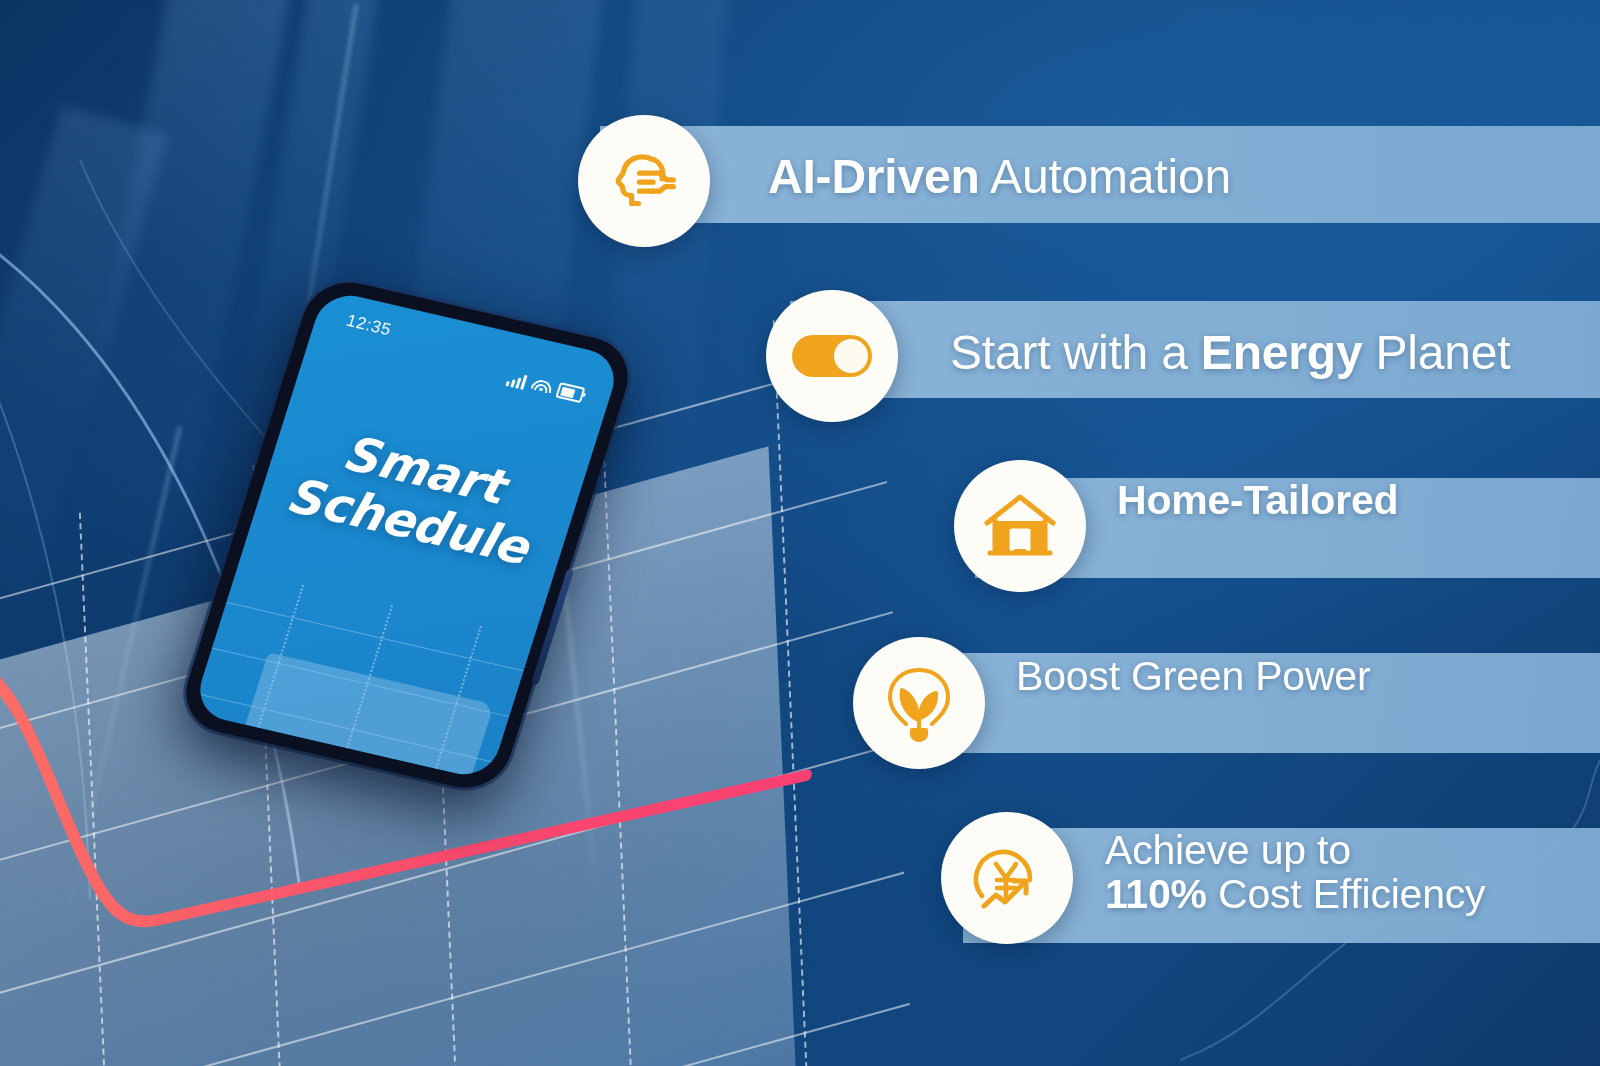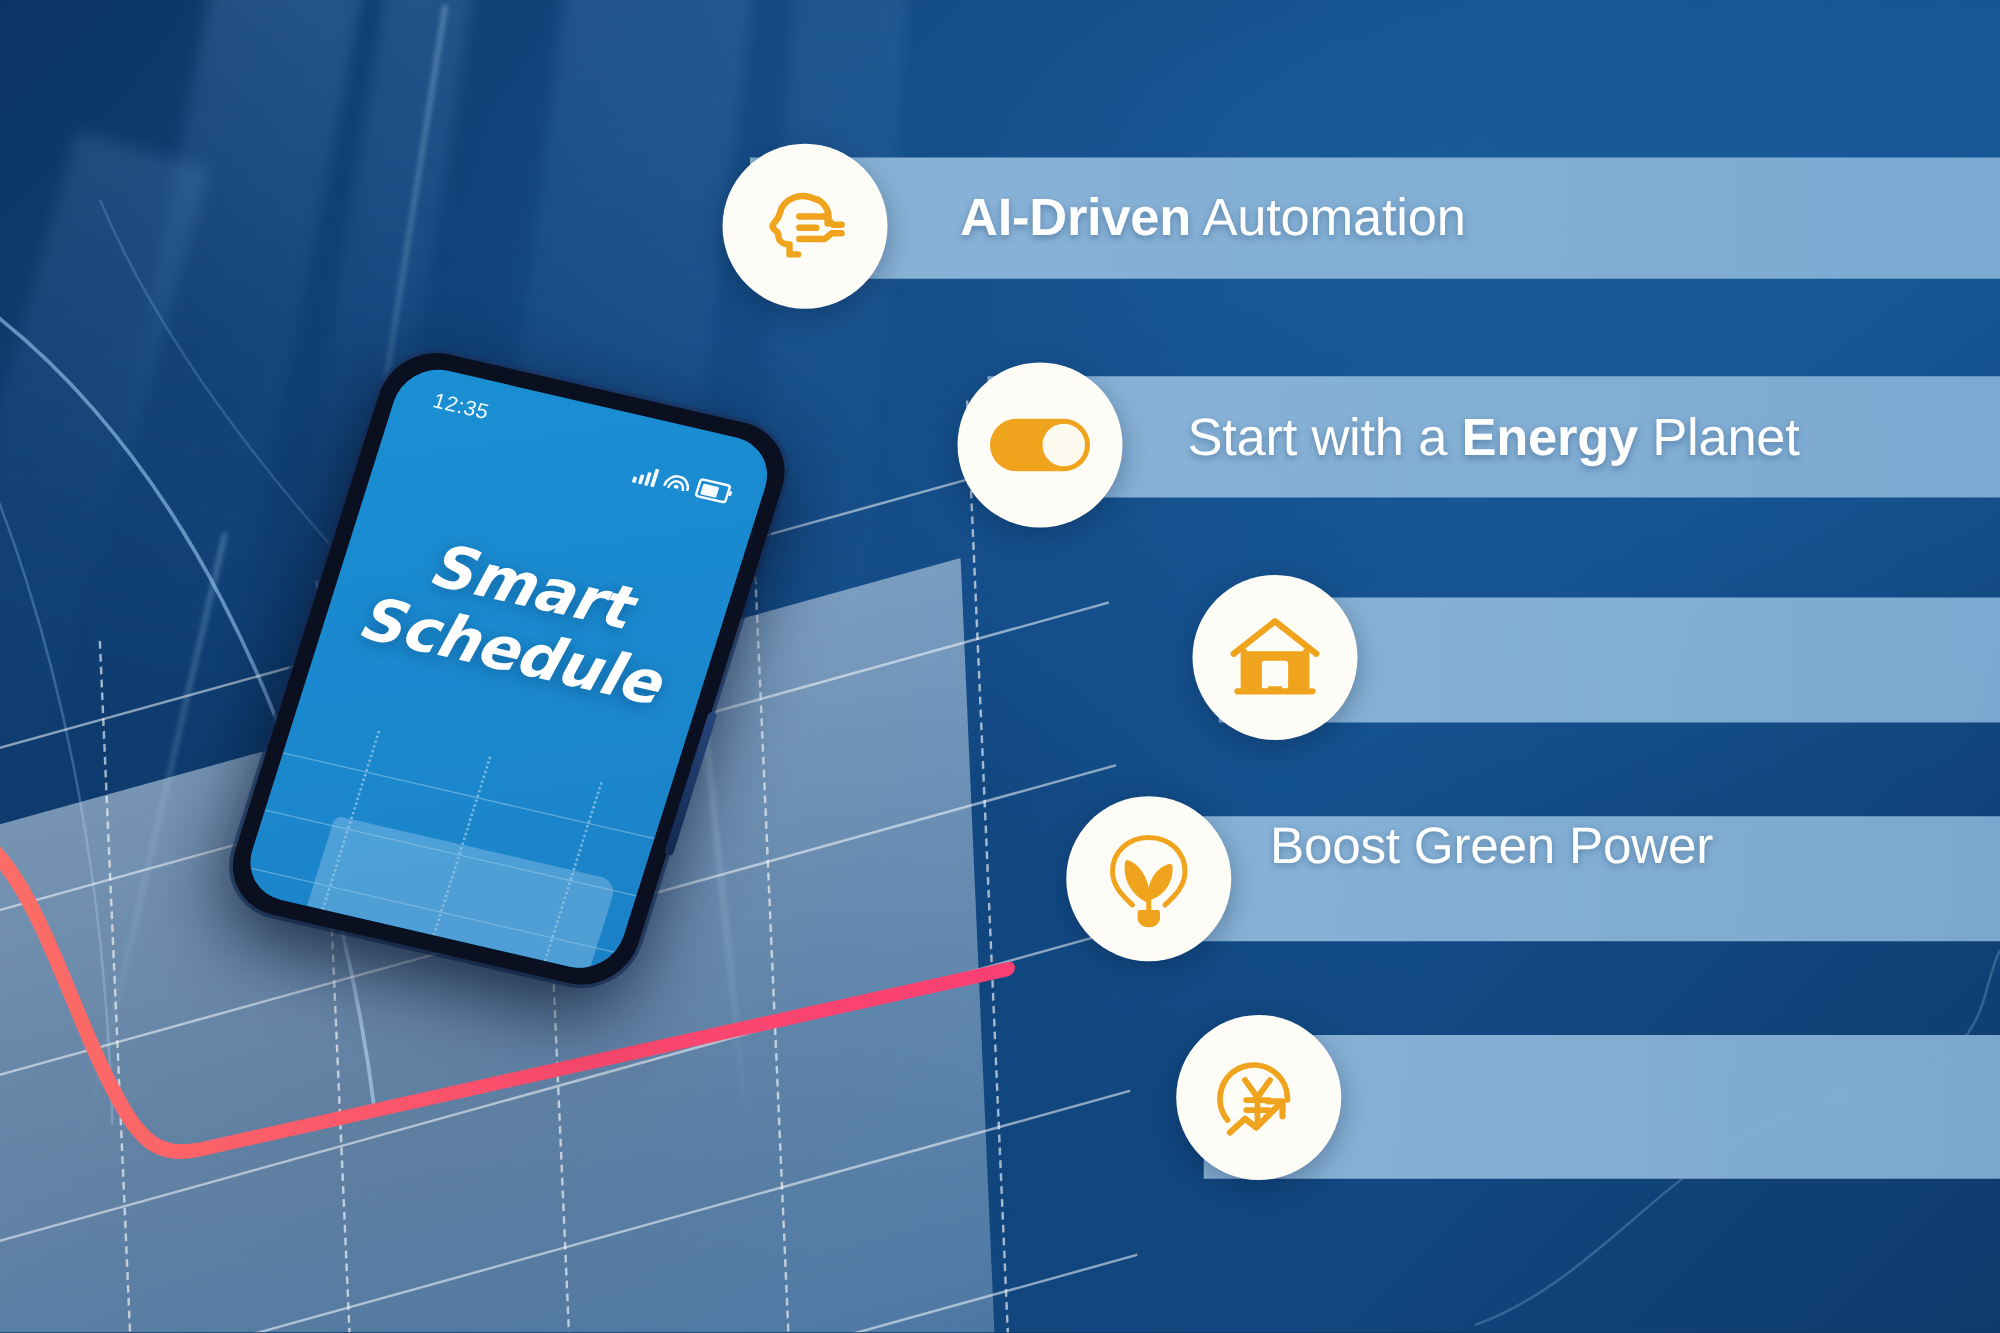--- a/index.html
+++ b/index.html
@@ -64,21 +64,21 @@
   .bar{position:absolute;right:0;height:97px;
        background:linear-gradient(90deg, rgba(146,186,220,.93) 0%, rgba(139,181,217,.93) 55%, rgba(131,175,214,.93) 100%);}
   .icon-circle{position:absolute;width:132px;height:132px;border-radius:50%;background:#fdfcf7;
                box-shadow:0 6px 22px rgba(5,28,58,.33);display:flex;align-items:center;justify-content:center;z-index:4;}
   .icon-circle svg{display:block;}
   .rowtext{position:absolute;color:#ffffff;z-index:3;
            text-shadow:0 2px 6px rgba(10,45,85,.35);}
   .rowtext .l1{display:block;font-size:41px;line-height:1.08;font-weight:300;letter-spacing:-.2px;white-space:nowrap;}
   .rowtext .l2{display:block;font-size:41px;line-height:1.08;font-weight:300;letter-spacing:-.2px;white-space:nowrap;}
   .rowtext b{font-weight:bold;}
-  .one-line .l1{font-size:42px;}
+  .one-line .l1{font-size:48px;}
 </style>
 </head>
 <body>
 
 <div id="stage">
 
   <div>
     <div class="ray" style="left:180px;top:-60px;width:120px;height:760px;transform:rotate(11deg);opacity:.55;"></div>
     <div class="ray" style="left:320px;top:-80px;width:70px;height:820px;transform:rotate(9deg);opacity:.5;"></div>
     <div class="ray" style="left:460px;top:-70px;width:150px;height:900px;transform:rotate(7deg);opacity:.42;"></div>
@@ -213,20 +213,21 @@
   <div class="bar" style="top:478px;left:975px;height:100px;"></div>
   <div class="icon-circle" style="left:954px;top:460px;">
     <svg width="76" height="70" viewBox="0 0 76 70" fill="none" stroke="#f0a31c" stroke-width="5" stroke-linecap="round" stroke-linejoin="round">
       <path d="M5 32 L 38 6 L 71 32"></path>
       <path d="M13 30 L 13 58 L 63 58 L 63 30" fill="#f0a31c" stroke="#f0a31c"></path>
       <path d="M30 58 L 30 40 L 46 40 L 46 58" fill="#fdfcf7" stroke="#fdfcf7"></path>
       <path d="M8 62 L 68 62" stroke="#f0a31c"></path>
     </svg>
   </div>
   <div class="rowtext" style="left:1117px;top:478px;">
+    <span class="l1"><b>Home-Tailored</b></span>
   </div>
 
   <div class="bar" style="top:653px;left:875px;height:100px;"></div>
   <div class="icon-circle" style="left:853px;top:637px;">
     <svg width="74" height="78" viewBox="0 0 74 78" fill="none" stroke="#f0a31c" stroke-width="4" stroke-linecap="round" stroke-linejoin="round">
       <path d="M37 6 C 20 6, 8 18, 8 33 C 8 46, 18 54, 24 60"></path>
       <path d="M37 6 C 54 6, 66 18, 66 33 C 66 46, 56 54, 50 60"></path>
       <path d="M36 56 C 36 42, 30 30, 20 26 C 18 38, 24 50, 36 56Z" fill="#f0a31c" stroke="#f0a31c"></path>
       <path d="M38 54 C 38 42, 44 32, 54 29 C 55 40, 49 50, 38 54Z" fill="#f0a31c" stroke="#f0a31c"></path>
       <path d="M37 54 L 37 64"></path>
@@ -242,14 +243,18 @@
     <svg width="78" height="76" viewBox="0 0 78 76" fill="none" stroke="#f0a31c" stroke-width="4.6" stroke-linecap="round" stroke-linejoin="round">
       <path d="M14 56 A 27 27 0 1 1 62 40"></path>
       <path d="M28 24 L 38 38 L 48 24"></path>
       <path d="M29 40 L 47 40"></path>
         <path d="M29 48 L 47 48"></path>
       <path d="M38 38 L 38 58"></path>
       <path d="M16 66 L 28 55 L 37 62 L 56 43" stroke-width="5"></path>
       <path d="M46 41 L 58 41 L 58 53" stroke-width="5"></path>
     </svg>
   </div>
+  <div class="rowtext" style="left:1105px;top:828px;">
+    <span class="l1"><span>Achieve up to</span></span>
+    <span class="l2"><b>110%</b><span> Cost Efficiency</span></span>
+  </div>
 
 </div>
 
 </body></html>

